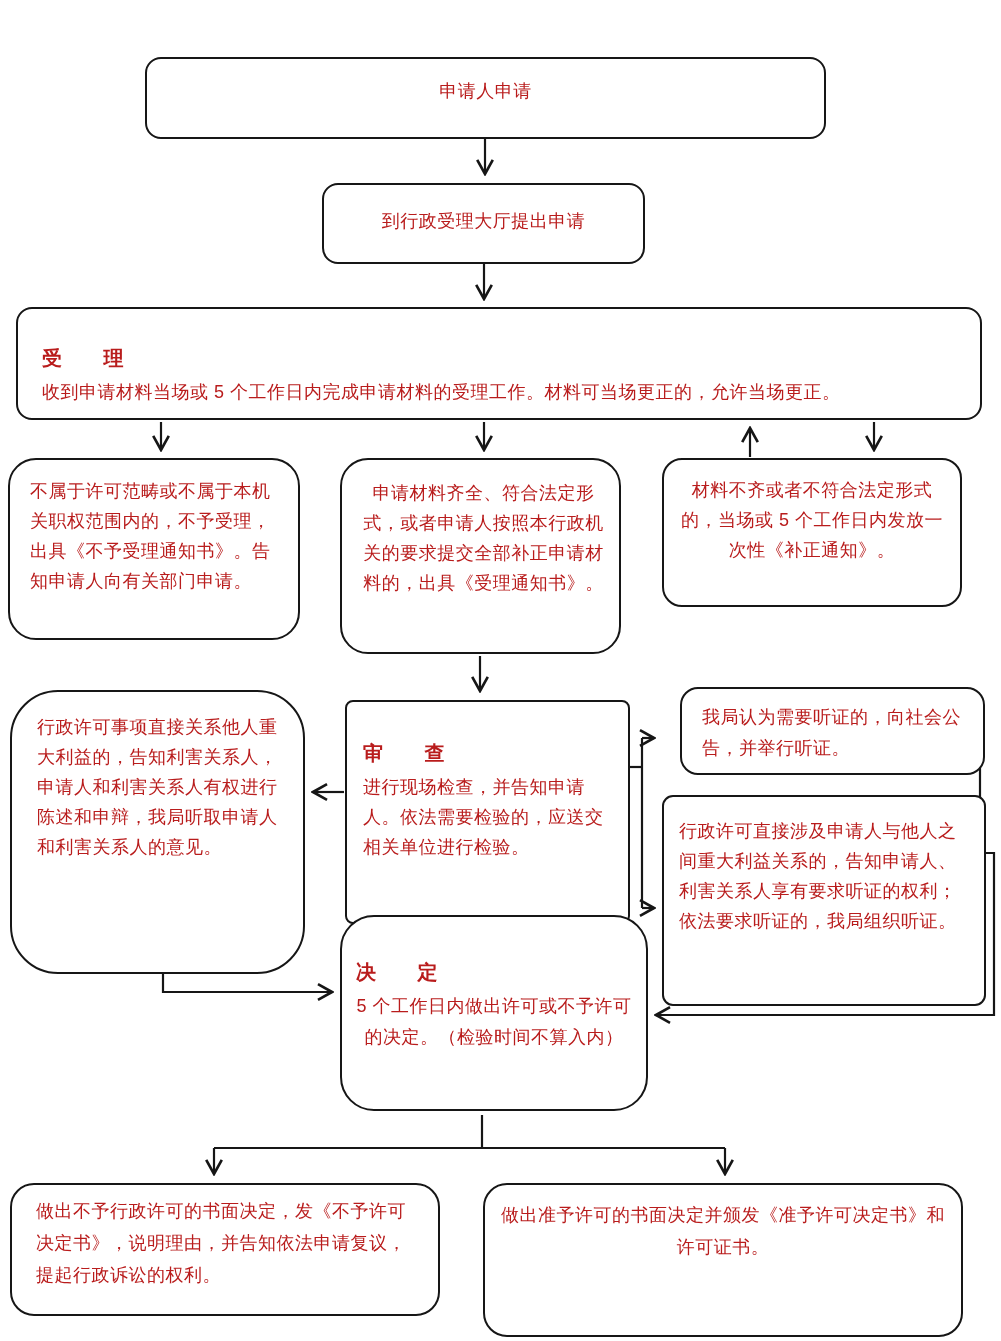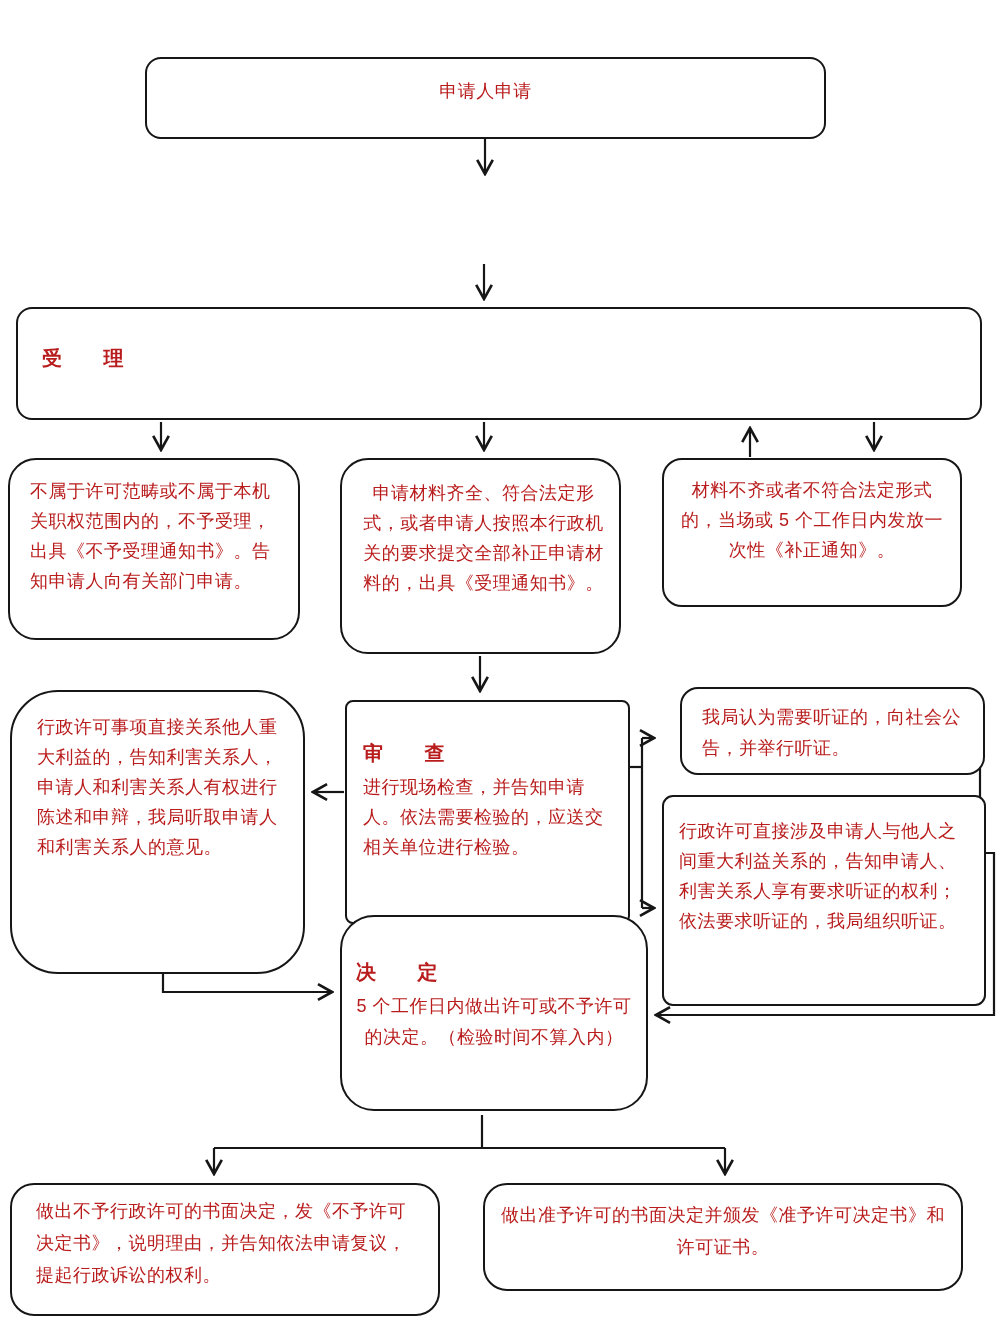--- a/index.html
+++ b/index.html
@@ -63,23 +63,27 @@
       <path d="M214 1148 L725 1148"></path>
       <path d="M214 1148 L214 1174" marker-end="url(#arr)"></path>
       <path d="M725 1148 L725 1174" marker-end="url(#arr)"></path>
     </g>
   </svg>
 
   <div class="node t-center" style="left:145px;top:57px;width:681px;height:82px;border-radius:16px;padding-top:17px;">
     <span>申请人申请</span>
   </div>
 
+  <div class="node t-center" style="left:322px;top:183px;width:323px;height:81px;border-radius:16px;padding-top:21px;">
+    <span>到行政受理大厅提出申请</span>
+  </div>
 
   <div class="node" style="left:16px;top:307px;width:966px;height:113px;border-radius:16px;padding:12px 24px 0 24px;">
     <div class="stage-title">受　　理</div>
+    <div class="stage-body">收到申请材料当场或 5 个工作日内完成申请材料的受理工作。材料可当场更正的，允许当场更正。</div>
   </div>
 
   <div class="node" style="left:8px;top:458px;width:292px;height:182px;border-radius:28px;padding:16px 12px 0 20px;">
     <span>不属于许可范畴或不属于本机关职权范围内的，不予受理，出具《不予受理通知书》。告知申请人向有关部门申请。</span>
   </div>
 
   <div class="node" style="left:340px;top:458px;width:281px;height:196px;border-radius:28px;padding:18px 14px 0 20px;text-align:center;">
     <span>申请材料齐全、符合法定形式，或者申请人按照本行政机关的要求提交全部补正申请材料的，出具《受理通知书》。</span>
   </div>
 
@@ -106,17 +110,17 @@
 
   <div class="node" style="left:340px;top:915px;width:308px;height:196px;border-radius:34px;padding:18px 14px 0 14px;line-height:31px;">
     <div class="stage-title">决　　定</div>
     <div class="stage-body t-center">5 个工作日内做出许可或不予许可的决定。（检验时间不算入内）</div>
   </div>
 
   <div class="node" style="left:10px;top:1183px;width:430px;height:133px;border-radius:24px;padding:10px 20px 0 24px;line-height:32px;">
     <span>做出不予行政许可的书面决定，发《不予许可决定书》，说明理由，并告知依法申请复议，提起行政诉讼的权利。</span>
   </div>
 
-  <div class="node t-center" style="left:483px;top:1183px;width:480px;height:108px;border-radius:24px;padding:14px 16px 0 16px;line-height:32px;">
+  <div class="node t-center" style="left:483px;top:1183px;width:480px;height:154px;border-radius:24px;padding:14px 16px 0 16px;line-height:32px;">
     <span>做出准予许可的书面决定并颁发《准予许可决定书》和许可证书。</span>
   </div>
 
 </div>
 
 </body></html>

